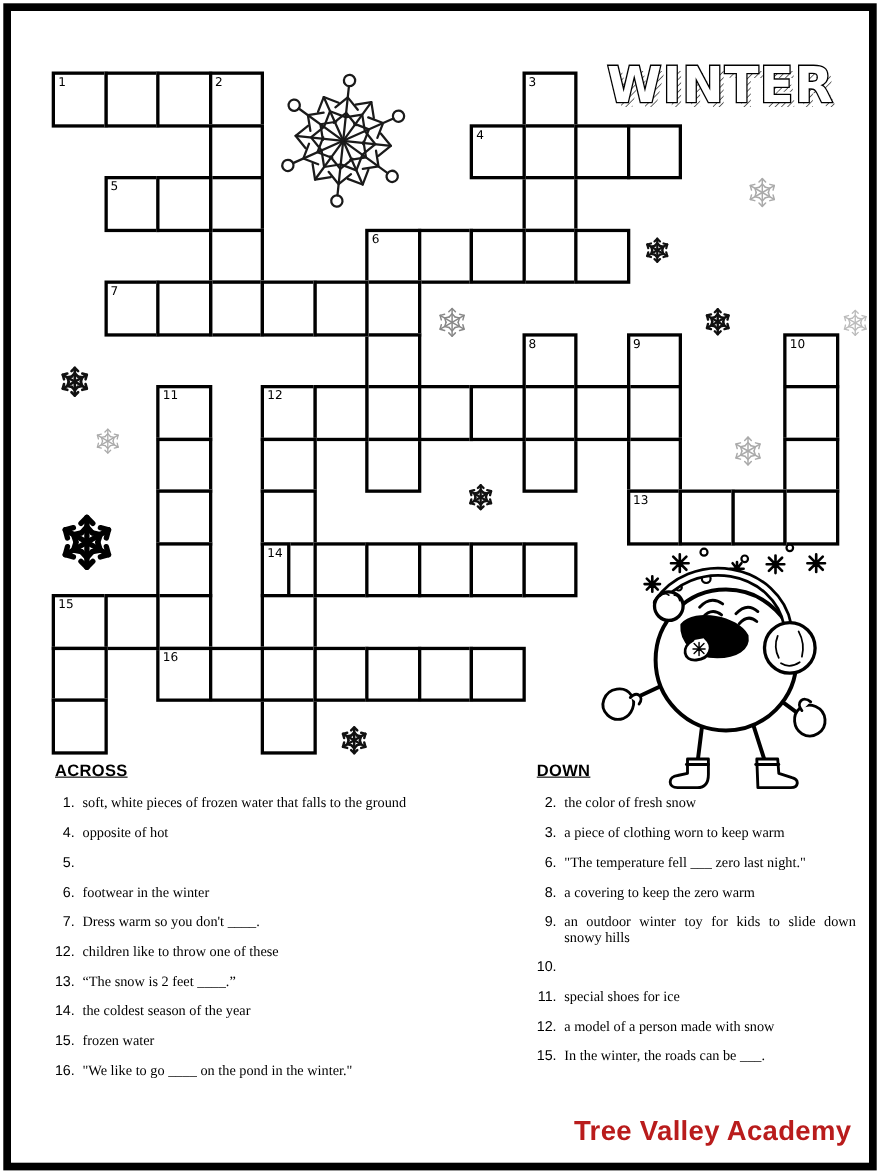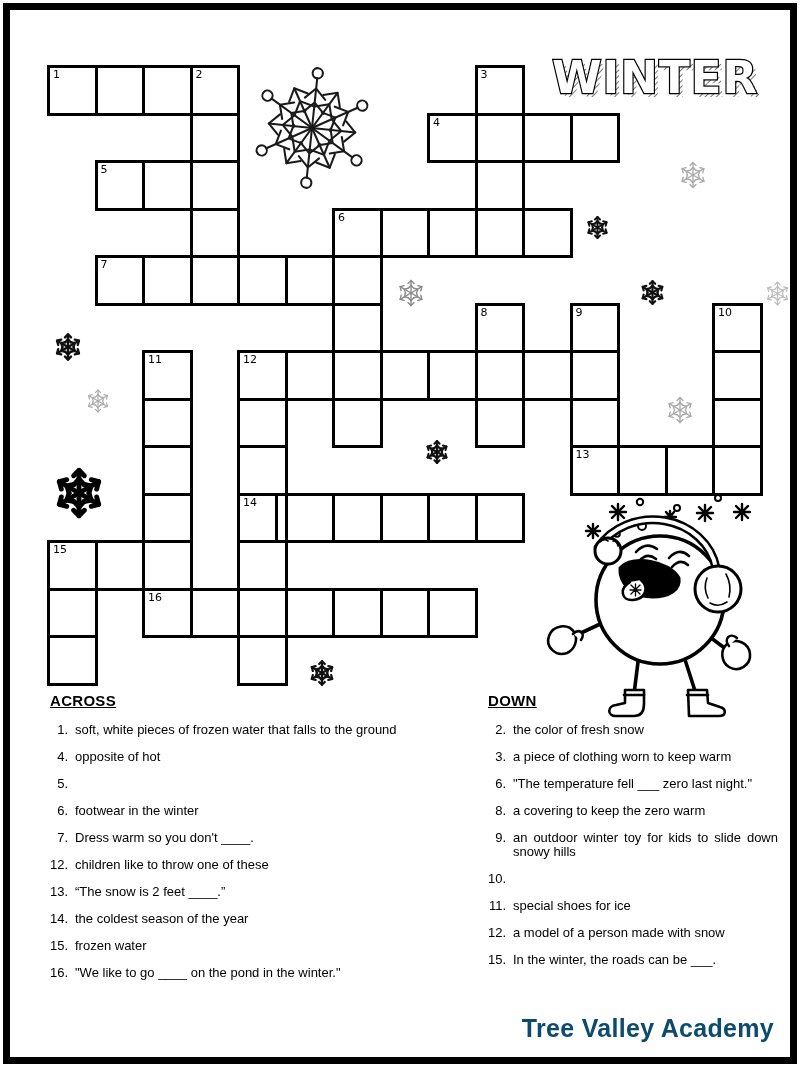--- a/index.html
+++ b/index.html
@@ -23,21 +23,21 @@
   .flake{position:absolute;overflow:visible;}
   #snowman{position:absolute;left:528px;top:486px;width:252px;height:246px;overflow:visible;}
 
   
   .clues{position:absolute;top:692px;}
   .clues.across{left:44px;width:424px;}
   .clues.down{left:482px;width:300px;}
   .clue-header{font-size:15px;font-weight:bold;text-decoration:underline;margin:0 0 14px 6px;letter-spacing:.3px;}
   .clue{display:flex;margin-bottom:13px;font-size:13px;line-height:14px;}
   .clue-num{flex:0 0 24px;width:24px;text-align:right;margin-right:7px;}
-  .clue-text{white-space:pre-line;}
+  .clue-text{white-space:pre-line;font-family:Liberation Serif, serif;}
   .across .clue-text{max-width:390px;}
   .down .clue-text{width:265px;}
   .clue-text.justify{text-align:justify;}
 
   
   .branding{position:absolute;top:1014px;left:0;right:26px;text-align:right;
             font-size:25px;font-weight:bold;color:#1d16c9;letter-spacing:.3px;}
 </style>
 </head>
 <body>
@@ -215,21 +215,21 @@
       </div>
       <div class="cell" style="left: 237px; top: 350px; width: 50.5px; height: 50.5px;">
         <span class="cnum">12</span>
       </div>
       <div class="cell" style="left: 284.5px; top: 350px; width: 50.5px; height: 50.5px;"></div>
       <div class="cell" style="left: 379.5px; top: 350px; width: 50.5px; height: 50.5px;"></div>
       <div class="cell" style="left: 427px; top: 350px; width: 50.5px; height: 50.5px;"></div>
       <div class="cell" style="left: 522px; top: 350px; width: 50.5px; height: 50.5px;"></div>
       <div class="cell" style="left: 237px; top: 397.5px; width: 50.5px; height: 50.5px;"></div>
       <div class="cell" style="left: 237px; top: 445px; width: 50.5px; height: 50.5px;"></div>
-      <div class="cell" style="left: 237px; top: 492.5px; width: 41px; height: 50.5px;">
+      <div class="cell" style="left: 237px; top: 492.5px; width: 27px; height: 50.5px;">
         <span class="cnum">14</span>
       </div>
       <div class="cell" style="left: 237px; top: 540px; width: 50.5px; height: 50.5px;"></div>
       <div class="cell" style="left: 237px; top: 587.5px; width: 50.5px; height: 50.5px;"></div>
       <div class="cell" style="left: 237px; top: 635px; width: 50.5px; height: 50.5px;"></div>
       <div class="cell" style="left: 617px; top: 445px; width: 50.5px; height: 50.5px;"></div>
       <div class="cell" style="left: 664.5px; top: 445px; width: 50.5px; height: 50.5px;"></div>
       <div class="cell" style="left: 284.5px; top: 492.5px; width: 50.5px; height: 50.5px;"></div>
       <div class="cell" style="left: 332px; top: 492.5px; width: 50.5px; height: 50.5px;"></div>
       <div class="cell" style="left: 379.5px; top: 492.5px; width: 50.5px; height: 50.5px;"></div>
@@ -427,14 +427,14 @@
           <span class="clue-num">12.</span>
           <span class="clue-text">a model of a person made with snow</span>
         </div>
         <div class="clue">
           <span class="clue-num">15.</span>
           <span class="clue-text">In the winter, the roads can be ___.</span>
         </div>
       </div>
   </div>
 
-  <div class="branding" style="color: #0c4a6e;">Tree Valley Academy</div>
+  <div class="branding" style="color: #b91c1c;">Tree Valley Academy</div>
 </div>
 
 </body></html>

